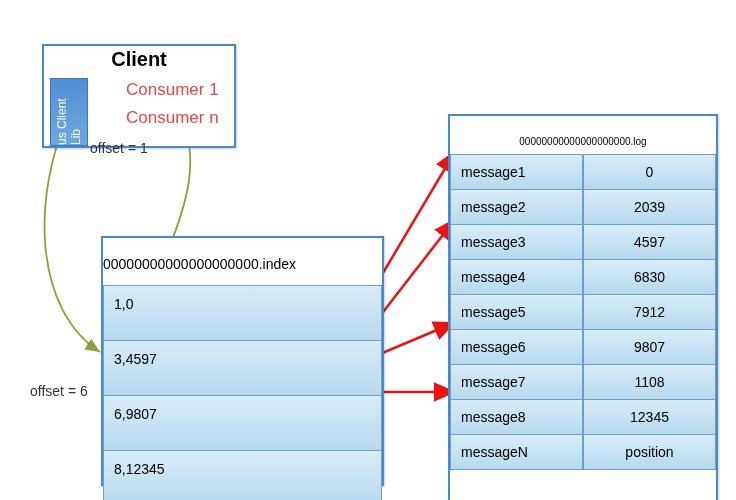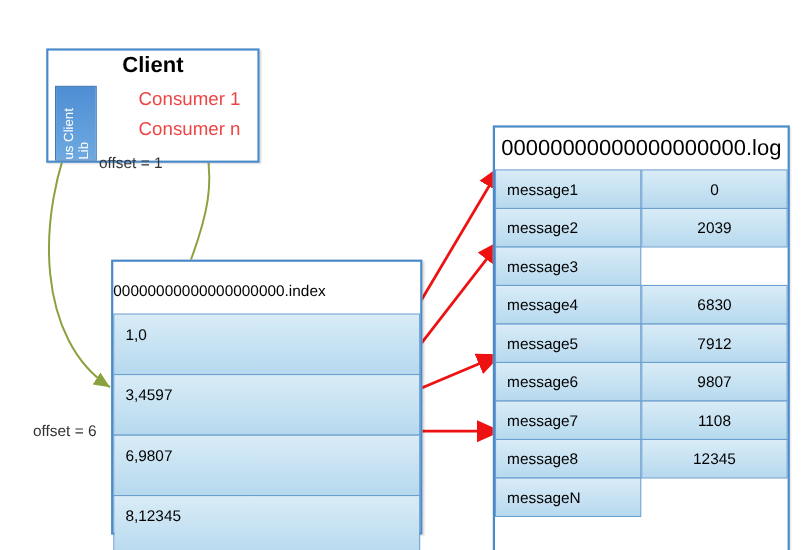--- a/index.html
+++ b/index.html
@@ -9,21 +9,21 @@
   .client{left:42px;top:8px;width:190px;height:100px;}
   .client-title{font-weight:bold;font-size:20px;text-align:center;padding-top:2px;}
   .lib{position:absolute;left:6px;top:32px;width:36px;height:66px;background:linear-gradient(#6ea9e0,#4f8ed4);border:1px solid #3f78b4;color:#fff;font-size:12px;display:flex;align-items:center;justify-content:center;writing-mode:vertical-rl;transform:rotate(180deg);}
   .consumer{position:absolute;left:82px;color:#ef4444;font-size:17px;}
   .offset-label{position:absolute;color:#333;font-size:14px;}
   .index-box{left:101px;top:200px;width:279px;height:246px;}
   .index-title{font-size:14px;padding:18px 0 14px;}
   .cell{border:1px solid #6a9fcf;background:linear-gradient(#d9ecf7,#b6d9ee);font-size:14px;box-sizing:border-box;}
   .index-row{height:56px;line-height:36px;padding-left:10px;margin:-1px 0 0 0;}
   .log-box{left:448px;top:78px;width:266px;height:398px;}
-  .log-title{text-align:center;font-size:20px;padding:8px 0 8px;}
+  .log-title{text-align:center;font-size:10px;padding:20px 0 8px;}
   .log-row{height:36px;display:flex;margin:-1px 0 0 0;}
   .log-row .cell{flex:0 0 50%;height:36px;line-height:34px;padding-left:10px;}
   .log-row .cell + .cell{text-align:center;padding-left:0;}
   .arrow-blue{stroke:#2f6fb0;fill:none;}
   .arrow-olive{stroke:#8aa23e;fill:none;}
 </style>
 </head>
 <body>
 
 <div class="stage">
@@ -78,20 +78,21 @@
     <div class="log-row">
         <div class="cell">message1</div>
         <div class="cell">0</div>
       </div>
     <div class="log-row">
         <div class="cell">message2</div>
         <div class="cell">2039</div>
       </div>
     <div class="log-row">
         <div class="cell">message3</div>
+        <div class="cell">4597</div>
       </div>
     <div class="log-row">
         <div class="cell">message4</div>
         <div class="cell">6830</div>
       </div>
     <div class="log-row">
         <div class="cell">message5</div>
         <div class="cell">7912</div>
       </div>
     <div class="log-row">
@@ -101,16 +102,17 @@
     <div class="log-row">
         <div class="cell">message7</div>
         <div class="cell">1108</div>
       </div>
     <div class="log-row">
         <div class="cell">message8</div>
         <div class="cell">12345</div>
       </div>
     <div class="log-row">
         <div class="cell">messageN</div>
+        <div class="cell">position</div>
       </div>
   </div>
 
 </div>
 
 </body></html>

